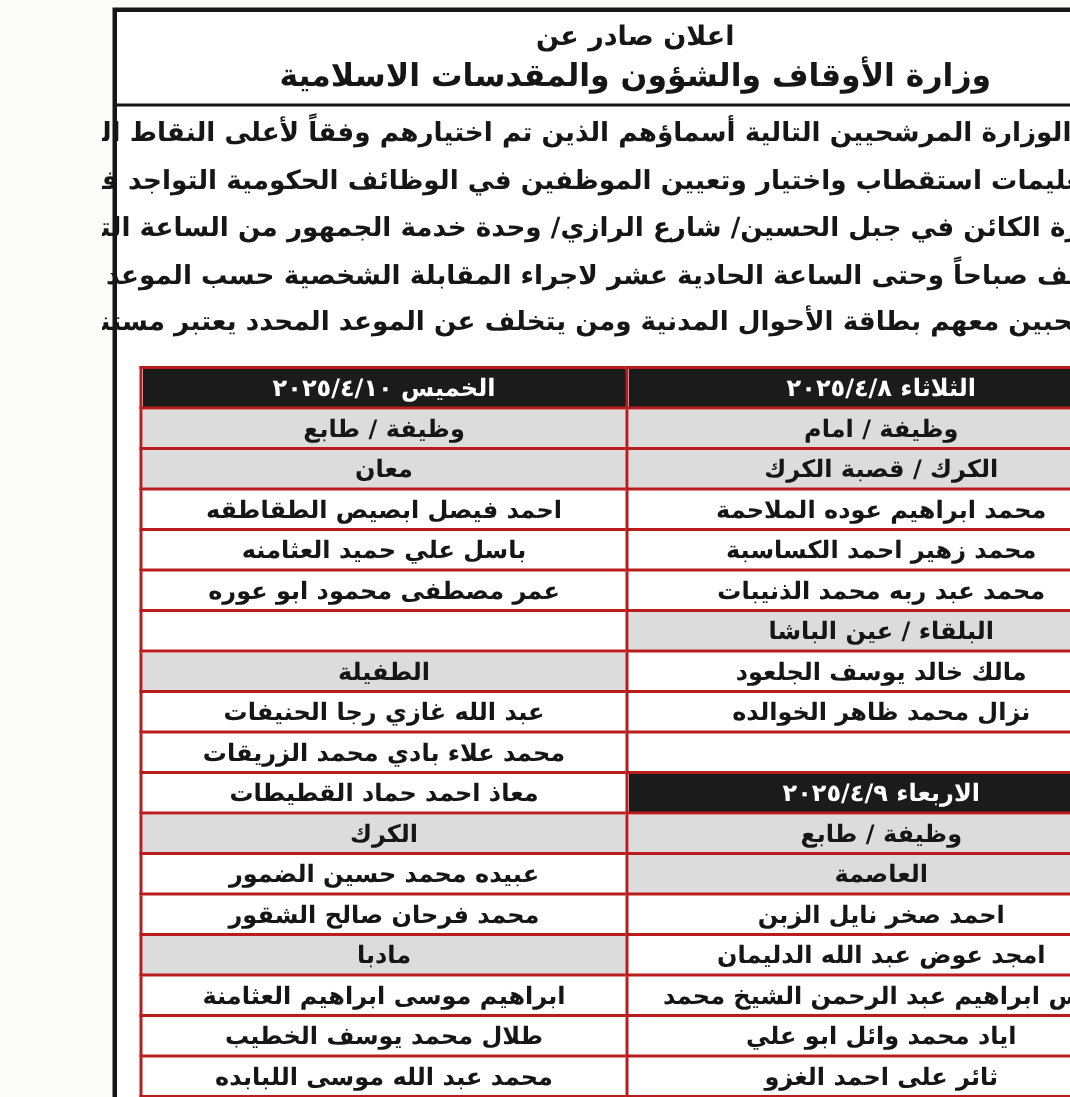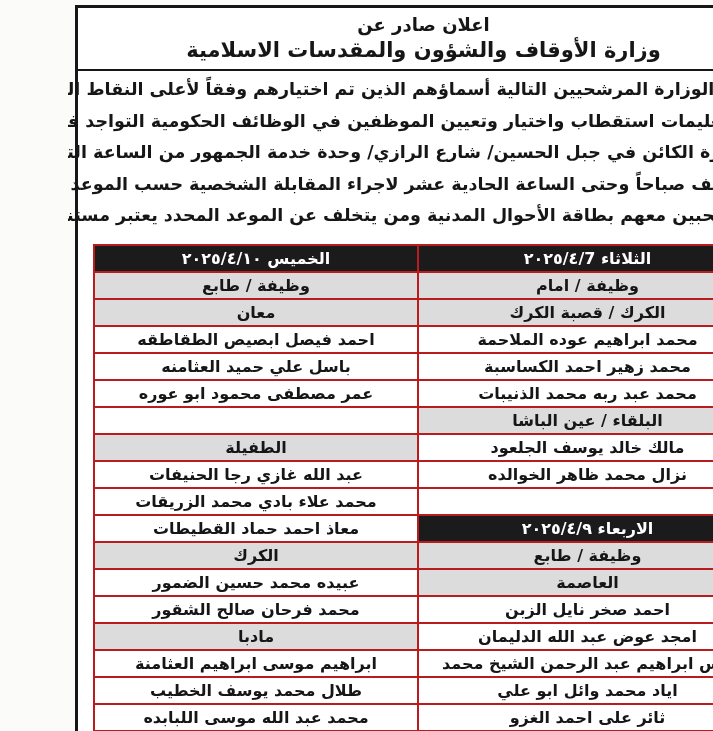--- a/index.html
+++ b/index.html
@@ -80,21 +80,21 @@
       <div class="body-line last">مصطحبين معهم بطاقة الأحوال المدنية ومن يتخلف عن الموعد المحدد يعتبر مستنكفاً.</div>
     </div>
 
   <table class="schedule">
     <colgroup>
       <col style="width:339px">
       <col style="width:324px">
     </colgroup>
     <tbody>
         <tr>
-          <td class="day">الثلاثاء ٢٠٢٥/٤/7</td>
+          <td class="day">الثلاثاء ٢٠٢٥/٤/٨</td>
           <td class="day">الخميس ٢٠٢٥/٤/١٠</td>
         </tr>
         <tr>
           <td class="section">وظيفة / امام</td>
           <td class="section">وظيفة / طابع</td>
         </tr>
         <tr>
           <td class="section">الكرك / قصبة الكرك</td>
           <td class="section">معان</td>
         </tr>

